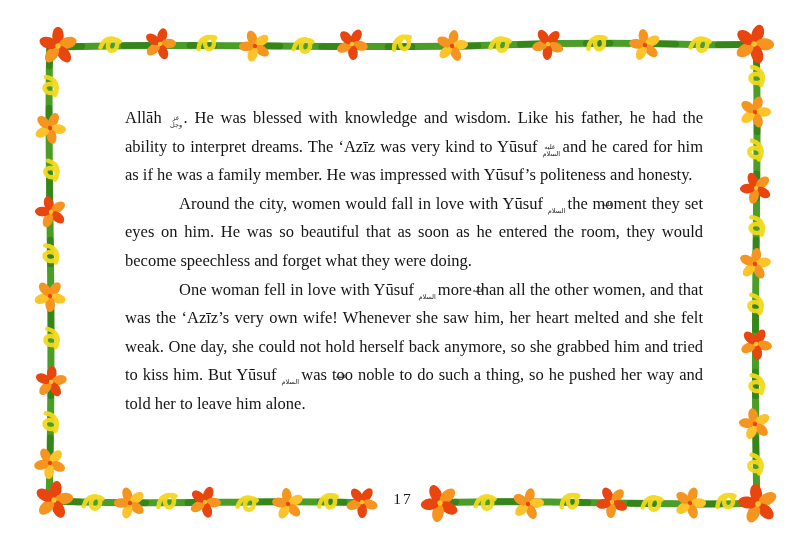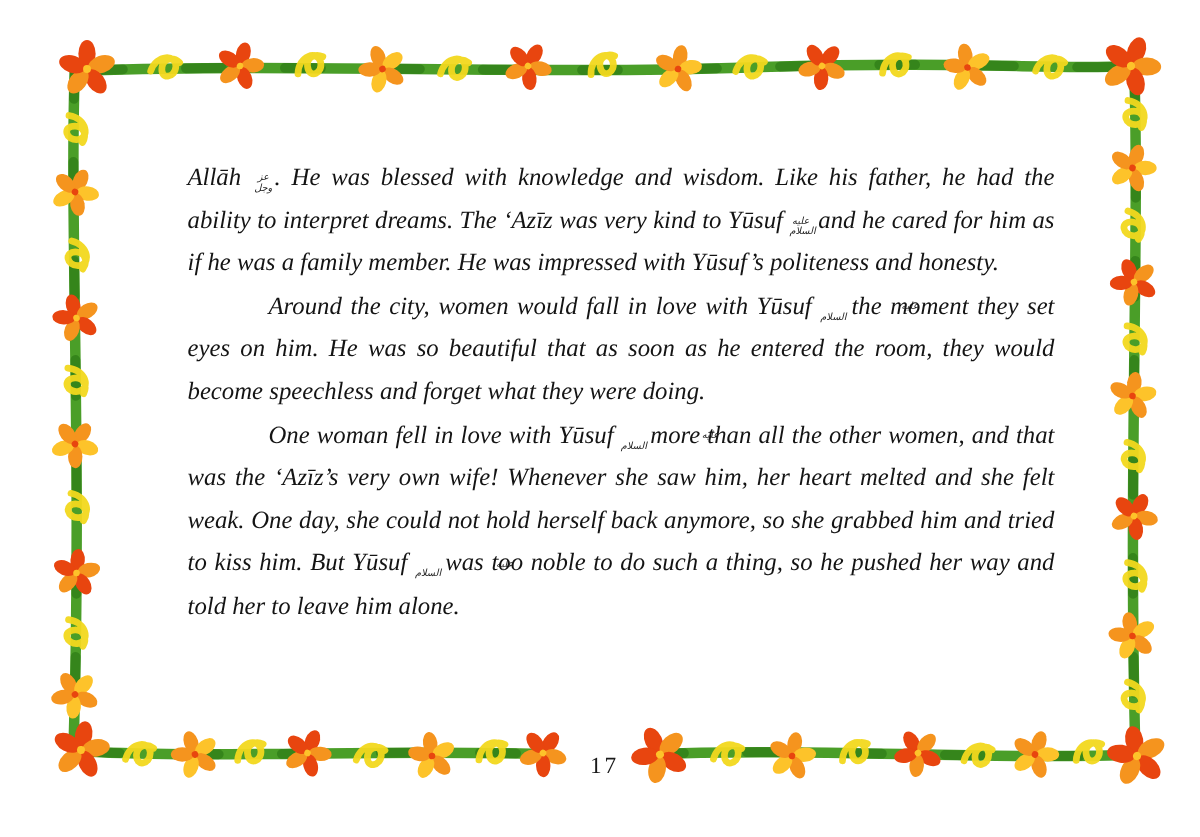--- a/index.html
+++ b/index.html
@@ -11,40 +11,40 @@
   .vine{stroke:var(--vine-green,#4a9e28);stroke-width:7;fill:none;stroke-linecap:round;}
   .vine-dark{stroke:var(--vine-dark,#2c7a15);stroke-width:6.5;fill:none;stroke-linecap:round;stroke-dasharray:24 42;opacity:.7;}
   .swirl{stroke:var(--swirl-yellow,#f2d81e);stroke-width:4.5;fill:none;stroke-linecap:round;opacity:.95;}
   .petal-r{fill:var(--flower-red,#e8450f);}
   .petal-o{fill:var(--flower-orange,#f5941e);}
   .petal-y{fill:var(--petal-yellow,#fdc32a);}
   .flower-center-a{fill:var(--petal-yellow,#fdc32a);}
   .flower-center-b{fill:var(--flower-red,#e8450f);}
   .story-text{
     position:absolute;left:125px;top:104px;width:578px;z-index:2;
-    color:var(--text-ink,#141414);font-size:16.5px;line-height:28.6px;text-align:justify;font-style:italic;
+    color:var(--text-ink,#141414);font-size:16.5px;line-height:28.6px;text-align:justify;
   }
   .para{margin:0;}
   .para.indent{text-indent:54px;}
   .honorific{
     display:inline-block;width:15px;vertical-align:-4px;
     font-family:"DejaVu Sans",sans-serif;font-size:6.5px;line-height:1.05;
     white-space:pre-line;text-align:center;color:#222;
   }
   .watermark{
     position:absolute;top:247px;left:50%;transform:translateX(-50%);z-index:5;
     white-space:nowrap;font-size:58px;line-height:1;letter-spacing:24px;
     font-family:"Liberation Serif",serif;
     color:rgba(255,255,255,0.45);
     -webkit-text-stroke:1.7px rgba(150,150,150,0.62);
     pointer-events:none;
   }
   .page-number{
     position:absolute;left:381px;top:490px;width:44px;text-align:center;z-index:2;
-    font-size:15.5px;color:#1a1a1a;letter-spacing:2px;margin-top:12px;
+    font-size:15.5px;color:#1a1a1a;letter-spacing:2px;
   }
 </style>
 </head>
 <body>
 
 <div class="stage">
 
   <svg class="border-svg" viewBox="0 0 800 558" aria-hidden="true">
     <defs>
       <g id="flA">

